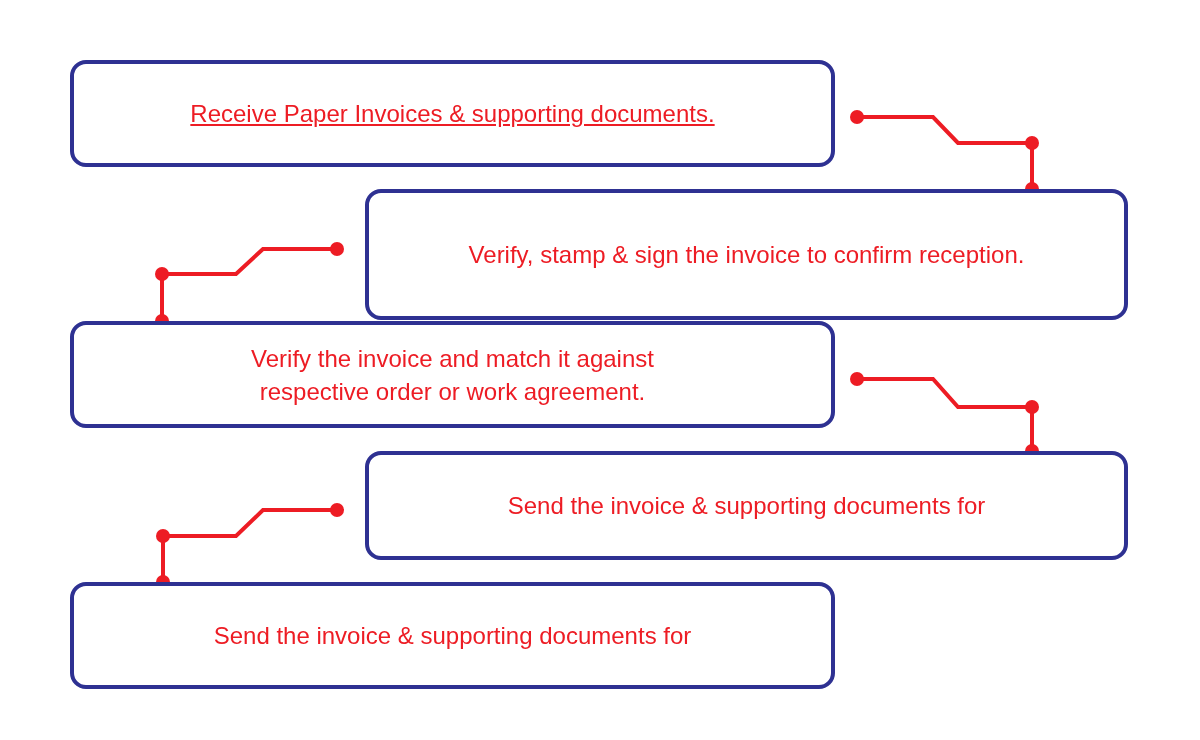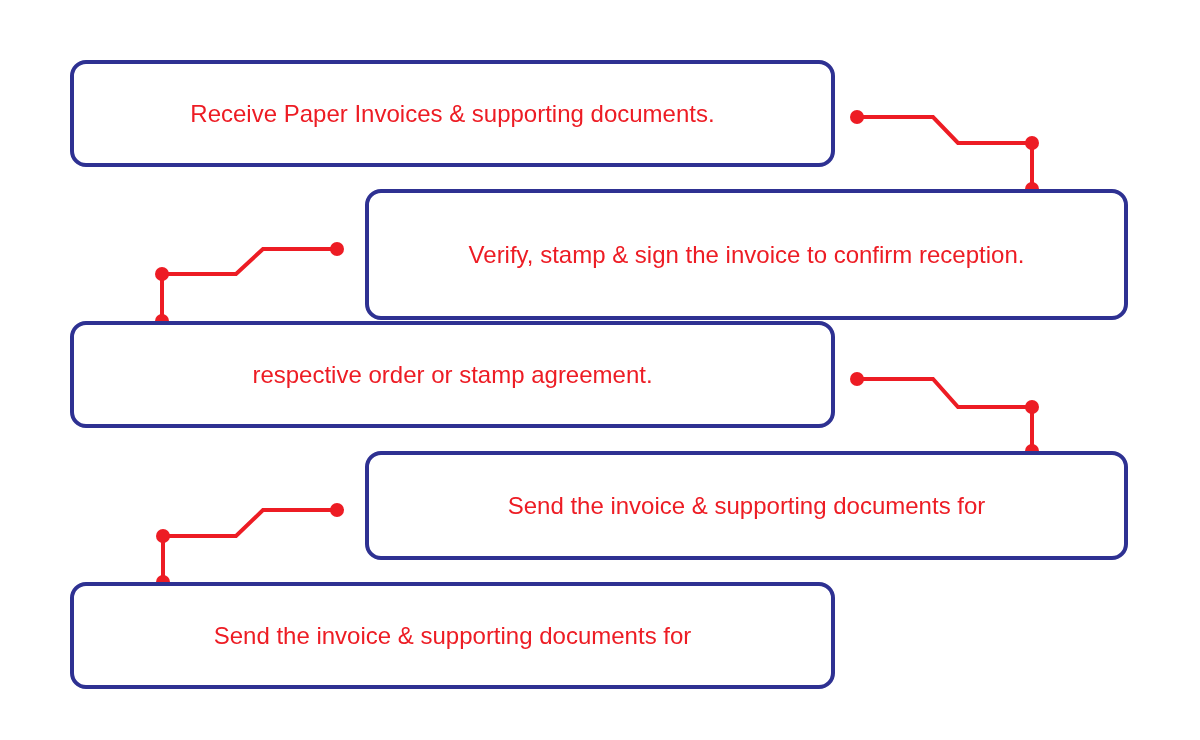--- a/index.html
+++ b/index.html
@@ -32,21 +32,21 @@
     display: flex;
     flex-direction: column;
     align-items: center;
     justify-content: center;
     text-align: center;
     color: #ED1C24;
     font-size: 24px;
     line-height: 33px;
     font-weight: 400;
   }
-  .step1 { left: 70px;  top: 60px;  width: 765px; height: 107px; }
+  .step1 { left: 70px;  top: 60px;  width: 765px; height: 107px; text-decoration: underline; }
   .step2 { left: 365px; top: 189px; width: 763px; height: 131px; }
   .step3 { left: 70px;  top: 321px; width: 765px; height: 107px; }
   .step4 { left: 365px; top: 451px; width: 763px; height: 109px; }
   .step5 { left: 70px;  top: 582px; width: 765px; height: 107px; }
   .step-line {
     white-space: nowrap;
   }
 </style>
 </head>
 <body>
@@ -86,21 +86,22 @@
 
   <div class="step step1">
     <div class="step-line">Receive Paper Invoices &amp; supporting documents.</div>
   </div>
 
   <div class="step step2">
     <div class="step-line">Verify, stamp &amp; sign the invoice to confirm reception.</div>
   </div>
 
   <div class="step step3">
-    <div class="step-line">respective order or stamp agreement.</div>
+    <div class="step-line">Verify the invoice and match it against</div>
+    <div class="step-line">respective order or work agreement.</div>
   </div>
 
   <div class="step step4">
     <div class="step-line">Send the invoice &amp; supporting documents for</div>
   </div>
 
   <div class="step step5">
     <div class="step-line">Send the invoice &amp; supporting documents for</div>
   </div>
 

